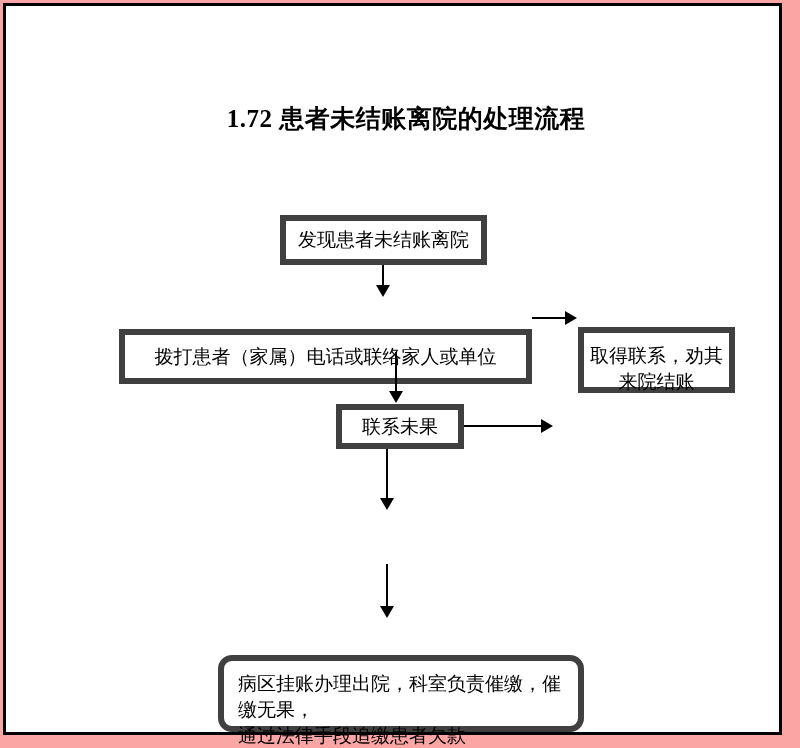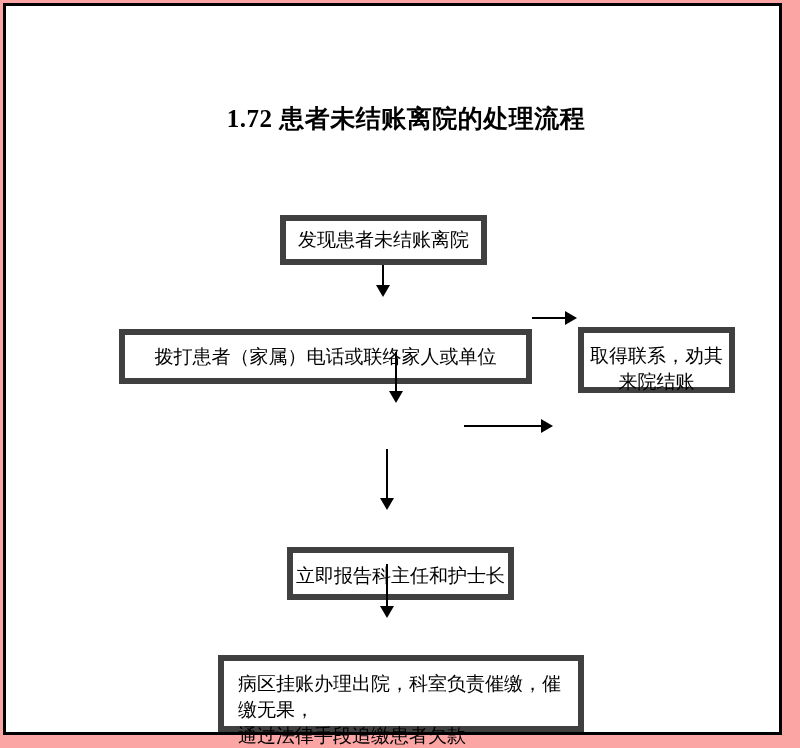--- a/index.html
+++ b/index.html
@@ -56,20 +56,21 @@
     display: flex;
     align-items: center;
     justify-content: center;
     text-align: center;
     white-space: pre-line;
   }
   .node.left-text {
     justify-content: flex-start;
     text-align: left;
     padding-left: 14px;
+    border-radius: 14px;
   }
   .node.top-text {
     align-items: flex-start;
     padding-top: 10px;
     margin-top: 36px;
   }
 
   
   #node-discover   { left: 274px; top: 209px; width: 207px; height: 50px; }
   #node-call       { left: 113px; top: 291px; width: 413px; height: 55px; margin-top: 32px; }
@@ -143,29 +144,29 @@
 
     <div class="conn-line-h" id="conn3-line"></div>
     <div class="arrow-right" id="conn3-arrow"></div>
 
     <div class="node top-text" id="node-contacted">取得联系，劝其
 来院结账</div>
 
     <div class="conn-line-v" id="conn2-line"></div>
     <div class="arrow-down" id="conn2-arrow"></div>
 
+    <div class="node" id="node-nocontact">联系未果</div>
 
     <div class="conn-line-h" id="conn4-line"></div>
     <div class="arrow-right" id="conn4-arrow"></div>
 
 
     <div class="conn-line-v" id="conn5-line"></div>
     <div class="arrow-down" id="conn5-arrow"></div>
 
-    <div class="node top-text" id="node-report">立即报告科主任和护士长</div>
 
     <div class="conn-line-v" id="conn6-line"></div>
     <div class="arrow-down" id="conn6-arrow"></div>
 
     <div class="node left-text top-text" id="node-legal">病区挂账办理出院，科室负责催缴，催缴无果，
 通过法律手段追缴患者欠款</div>
 
   </div>
 </div>
 

